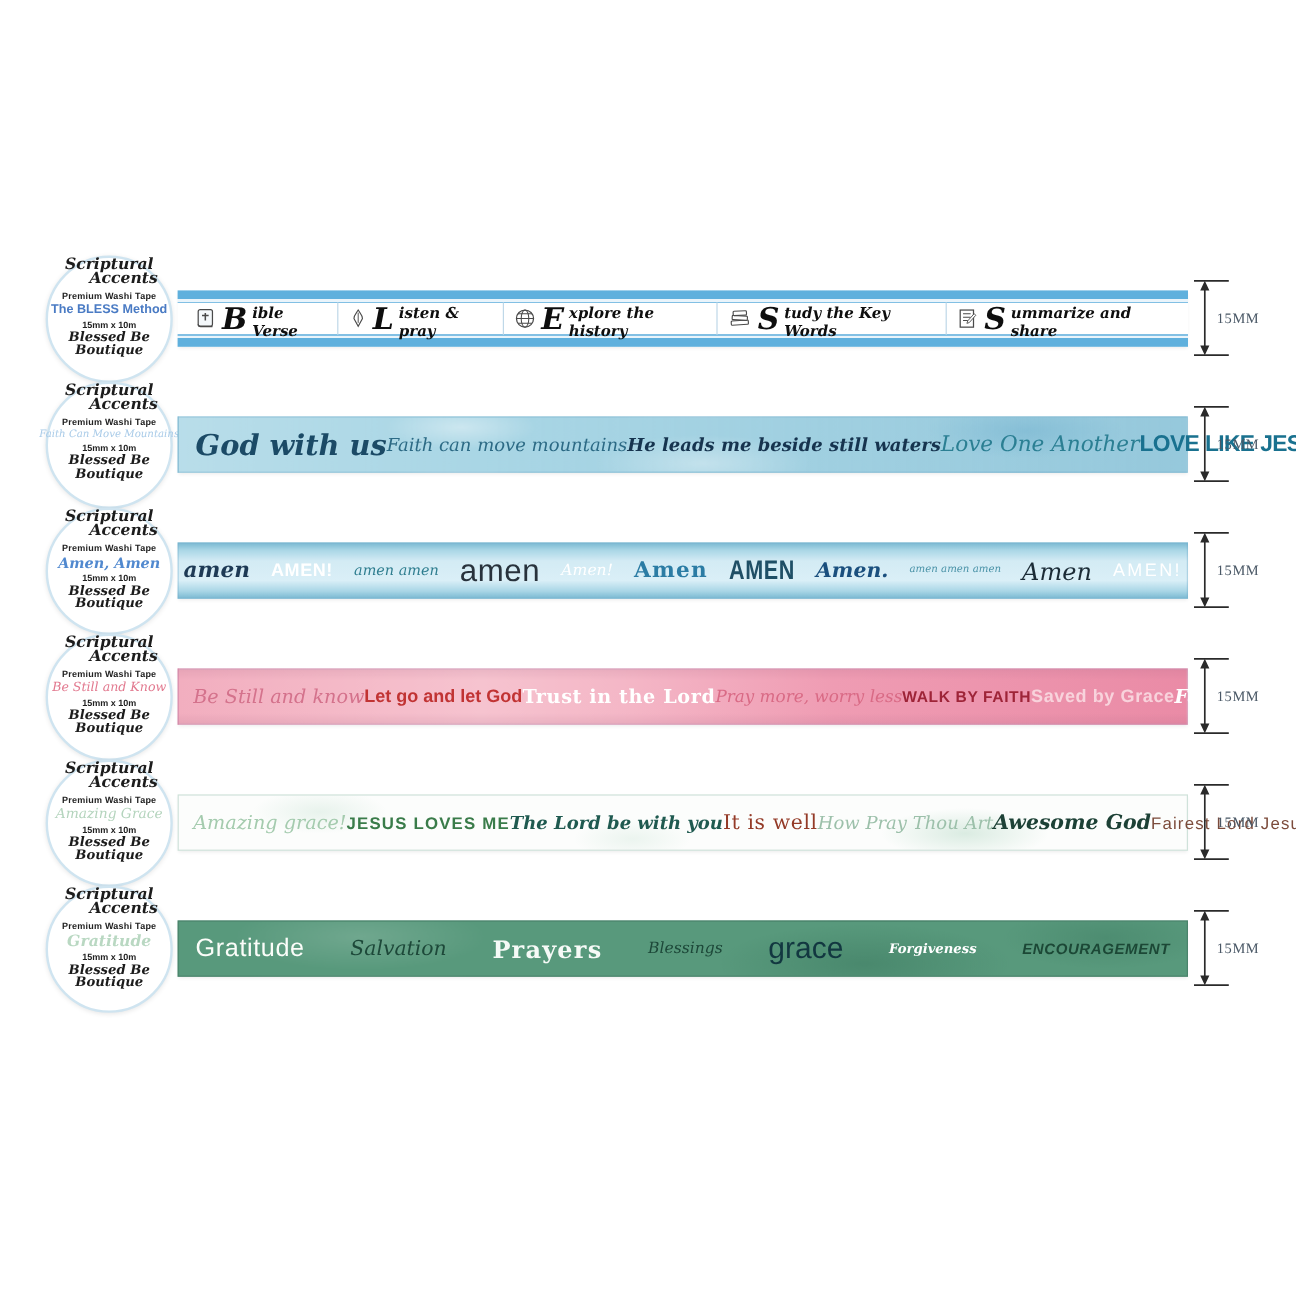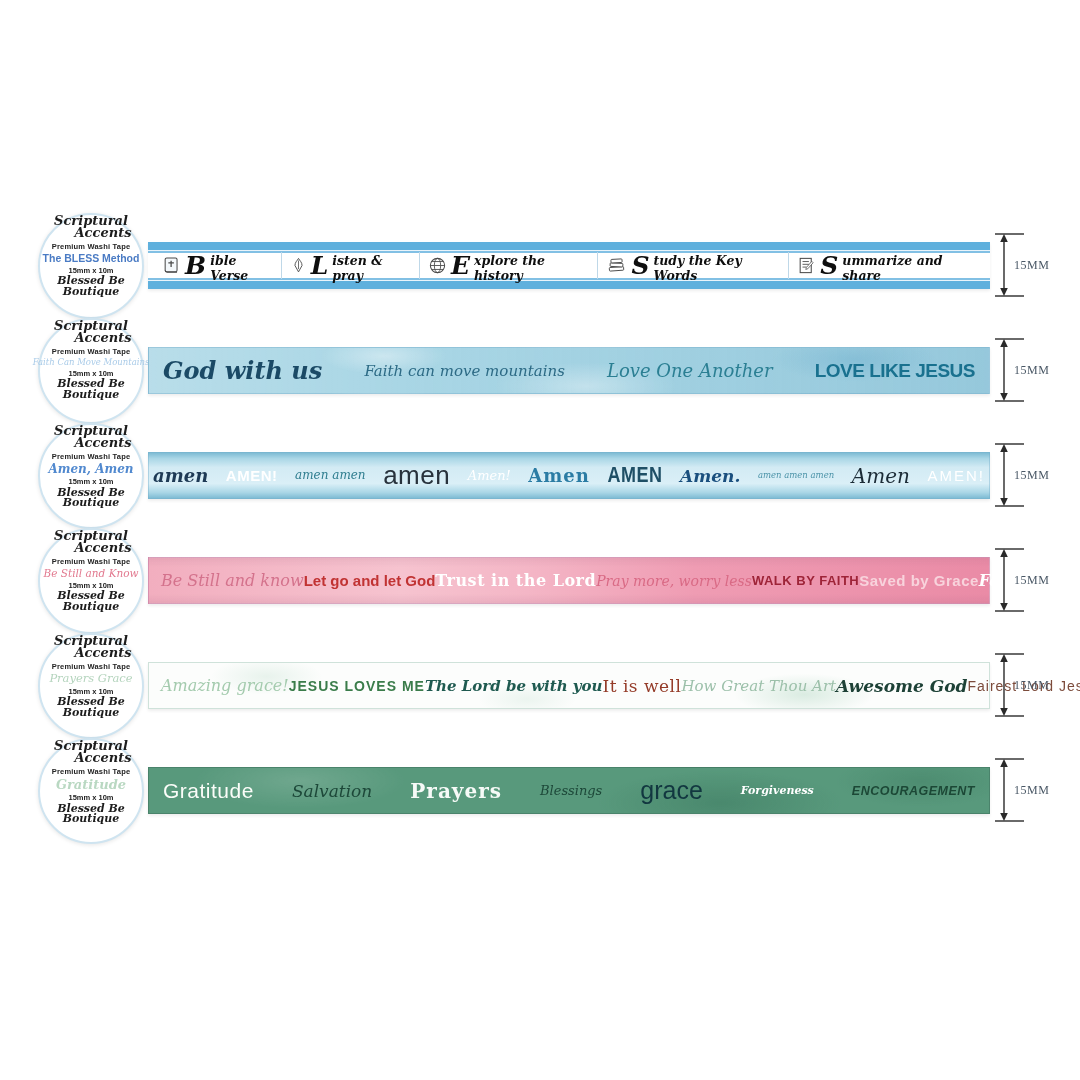--- a/index.html
+++ b/index.html
@@ -221,20 +221,21 @@
       <div class="b-brand"><span>Scriptural</span><span class="l2">Accents</span></div>
       <div class="b-sub">Premium Washi Tape</div>
       <div class="b-name n2">Faith Can Move Mountains</div>
       <div class="b-size">15mm x 10m</div>
       <div class="b-bout prelines">Blessed Be
 Boutique</div>
     </div>
     <div class="tape tape2">
       <span class="ph t2p1">God with us</span>
       <span class="ph t2p2">Faith can move mountains</span>
+      <span class="ph t2p3">He leads me beside still waters</span>
       <span class="ph t2p4">Love One Another</span>
       <span class="ph t2p5">LOVE LIKE JESUS</span>
     </div>
     <div class="ruler"><svg width="34" height="66" viewBox="0 0 34 66">
           <line x1="1" y1="2" x2="30" y2="2" stroke="#2a2a2a" stroke-width="1.4"></line>
           <line x1="1" y1="64" x2="30" y2="64" stroke="#2a2a2a" stroke-width="1.4"></line>
           <line x1="10" y1="8" x2="10" y2="58" stroke="#2a2a2a" stroke-width="1.4"></line>
           <polygon points="10,2 6.2,10 13.8,10" fill="#2a2a2a"></polygon>
           <polygon points="10,64 6.2,56 13.8,56" fill="#2a2a2a"></polygon>
         </svg></div>
@@ -301,31 +302,31 @@
           <polygon points="10,2 6.2,10 13.8,10" fill="#2a2a2a"></polygon>
           <polygon points="10,64 6.2,56 13.8,56" fill="#2a2a2a"></polygon>
         </svg></div>
     <div class="mm-label">15MM</div>
   </div>
 
   <div class="row r5">
     <div class="badge">
       <div class="b-brand"><span>Scriptural</span><span class="l2">Accents</span></div>
       <div class="b-sub">Premium Washi Tape</div>
-      <div class="b-name n5">Prayers Grace</div>
+      <div class="b-name n5">Amazing Grace</div>
       <div class="b-size">15mm x 10m</div>
       <div class="b-bout prelines">Blessed Be
 Boutique</div>
     </div>
     <div class="tape tape5">
       <span class="ph t5p1">Amazing grace!</span>
       <span class="ph t5p2">JESUS LOVES ME</span>
       <span class="ph t5p3">The Lord be with you</span>
       <span class="ph t5p4">It is well</span>
-      <span class="ph t5p5">How Great Thou Art</span>
+      <span class="ph t5p5">How Pray Thou Art</span>
       <span class="ph t5p6">Awesome God</span>
       <span class="ph t5p7">Fairest Lord Jesus</span>
     </div>
     <div class="ruler"><svg width="34" height="66" viewBox="0 0 34 66">
           <line x1="1" y1="2" x2="30" y2="2" stroke="#2a2a2a" stroke-width="1.4"></line>
           <line x1="1" y1="64" x2="30" y2="64" stroke="#2a2a2a" stroke-width="1.4"></line>
           <line x1="10" y1="8" x2="10" y2="58" stroke="#2a2a2a" stroke-width="1.4"></line>
           <polygon points="10,2 6.2,10 13.8,10" fill="#2a2a2a"></polygon>
           <polygon points="10,64 6.2,56 13.8,56" fill="#2a2a2a"></polygon>
         </svg></div>

